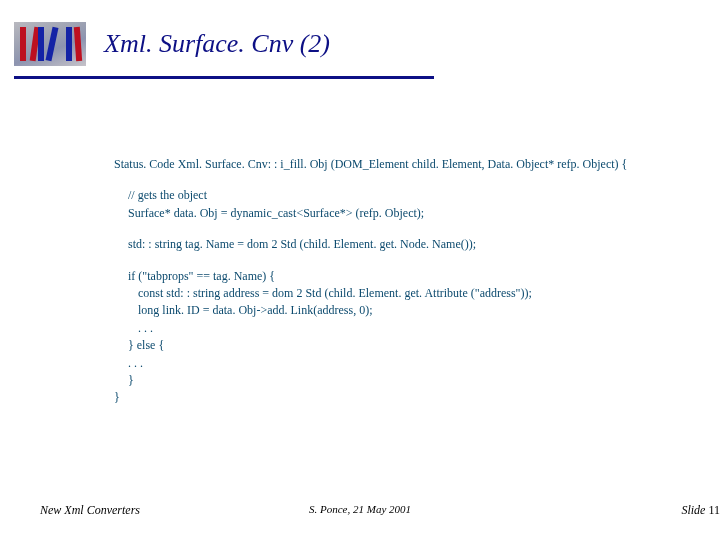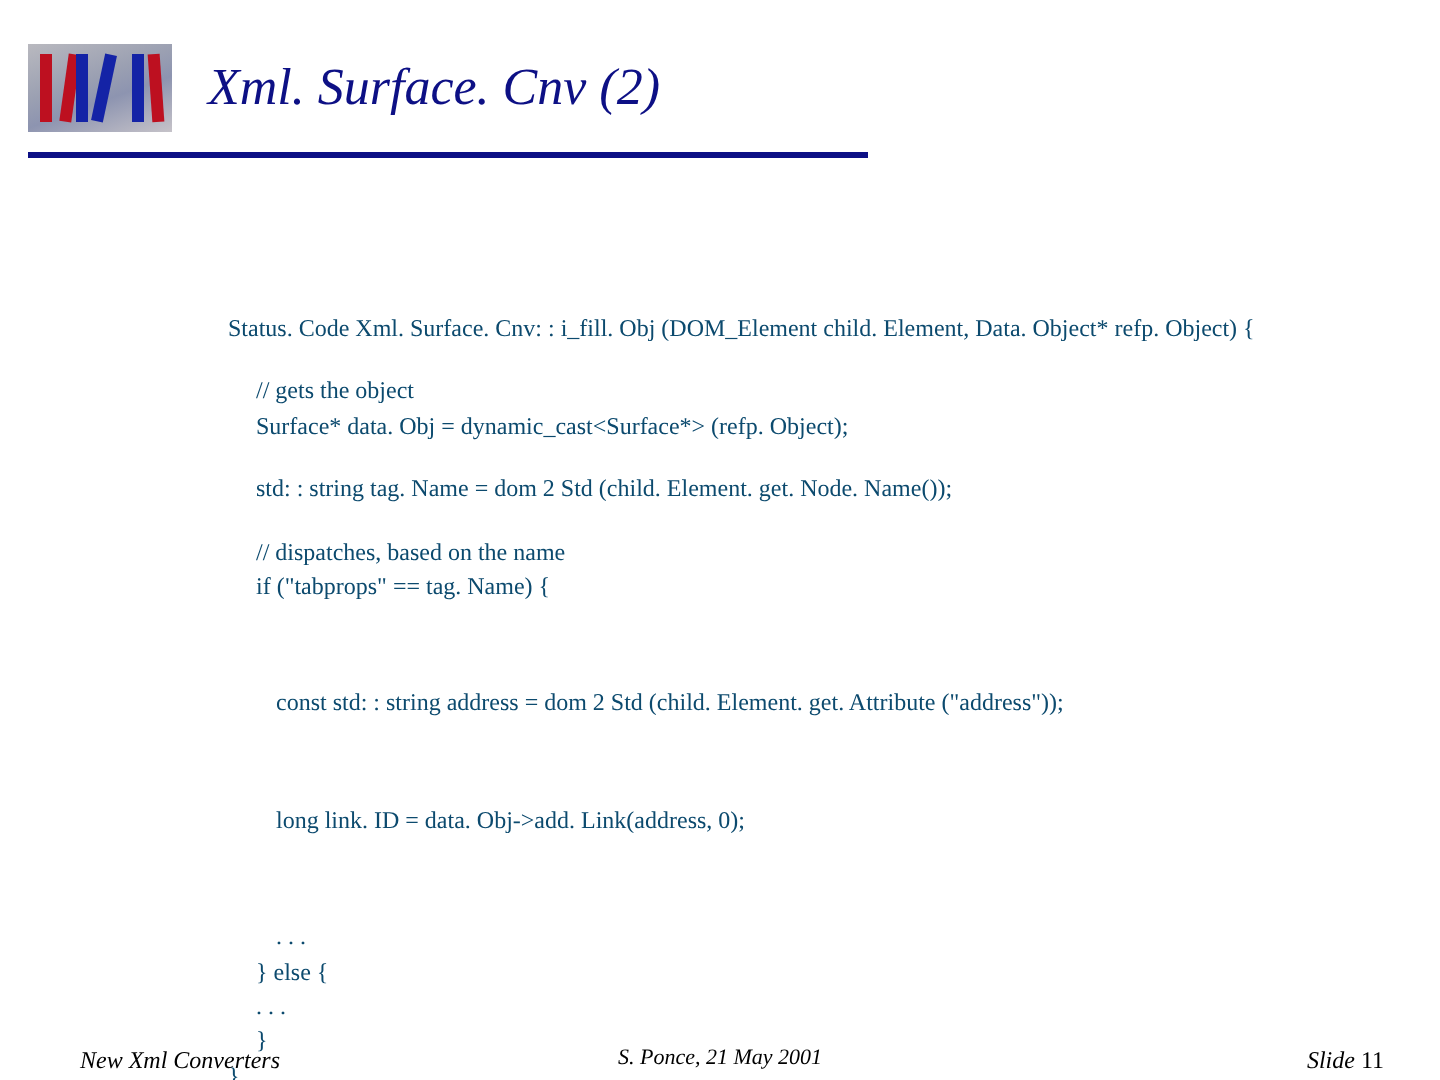--- a/index.html
+++ b/index.html
@@ -57,45 +57,44 @@
     top: 156px;
     right: 30px;
     font-size: 12px;
     line-height: 1.45;
     color: #0c4a6e;
     font-family: "Times New Roman", serif;
   }
   .content .sig { margin-bottom: 14px; }
   .content .blk { margin-bottom: 14px; }
   .indent1 { padding-left: 14px; }
-  .indent2 { padding-left: 24px; margin-top: 41px; }
+  .indent2 { padding-left: 24px; }
   .footer {
     position: absolute;
-    bottom: 2px;
+    bottom: 22px;
     left: 0;
     right: 0;
     display: flex;
     align-items: baseline;
     font-size: 12px;
     color: #000;
   }
   .footer-left {
     font-style: italic;
     margin-left: 40px;
   }
   .footer-center {
     position: absolute;
     left: 50%;
     transform: translateX(-50%);
     font-style: italic;
     font-size: 11px;
   }
   .footer-right {
     margin-left: auto;
-    margin-right: 28px;
     font-style: italic;
   }
   .footer-right .num { font-style: normal; }
 </style>
 </head>
 <body>
 
 <div class="header">
   <div class="logo">
     <div class="logo-bkg"></div>
@@ -118,21 +117,20 @@
   <div class="blk">
     <div class="indent1"> // gets the object</div>
     <div class="indent1">Surface* data. Obj = dynamic_cast&lt;Surface*&gt; (refp. Object);</div>
   </div>
 
   <div class="blk">
     <div class="indent1">std: : string tag. Name = dom 2 Std (child. Element. get. Node. Name());</div>
   </div>
 
   <div class="blk" style="margin-bottom:0">
-    <div class="indent1">// dispatches, based on the name</div>
     <div class="indent1">if ("tabprops" == tag. Name) {</div>
     <div class="indent2">const std: : string address = dom 2 Std (child. Element. get. Attribute ("address"));</div>
     <div class="indent2">long link. ID = data. Obj-&gt;add. Link(address, 0);</div>
     <div class="indent2">. . .</div>
     <div class="indent1">} else {</div>
     <div class="indent1">. . .</div>
     <div class="indent1">}</div>
     <div>}</div>
   </div>
 </div>

